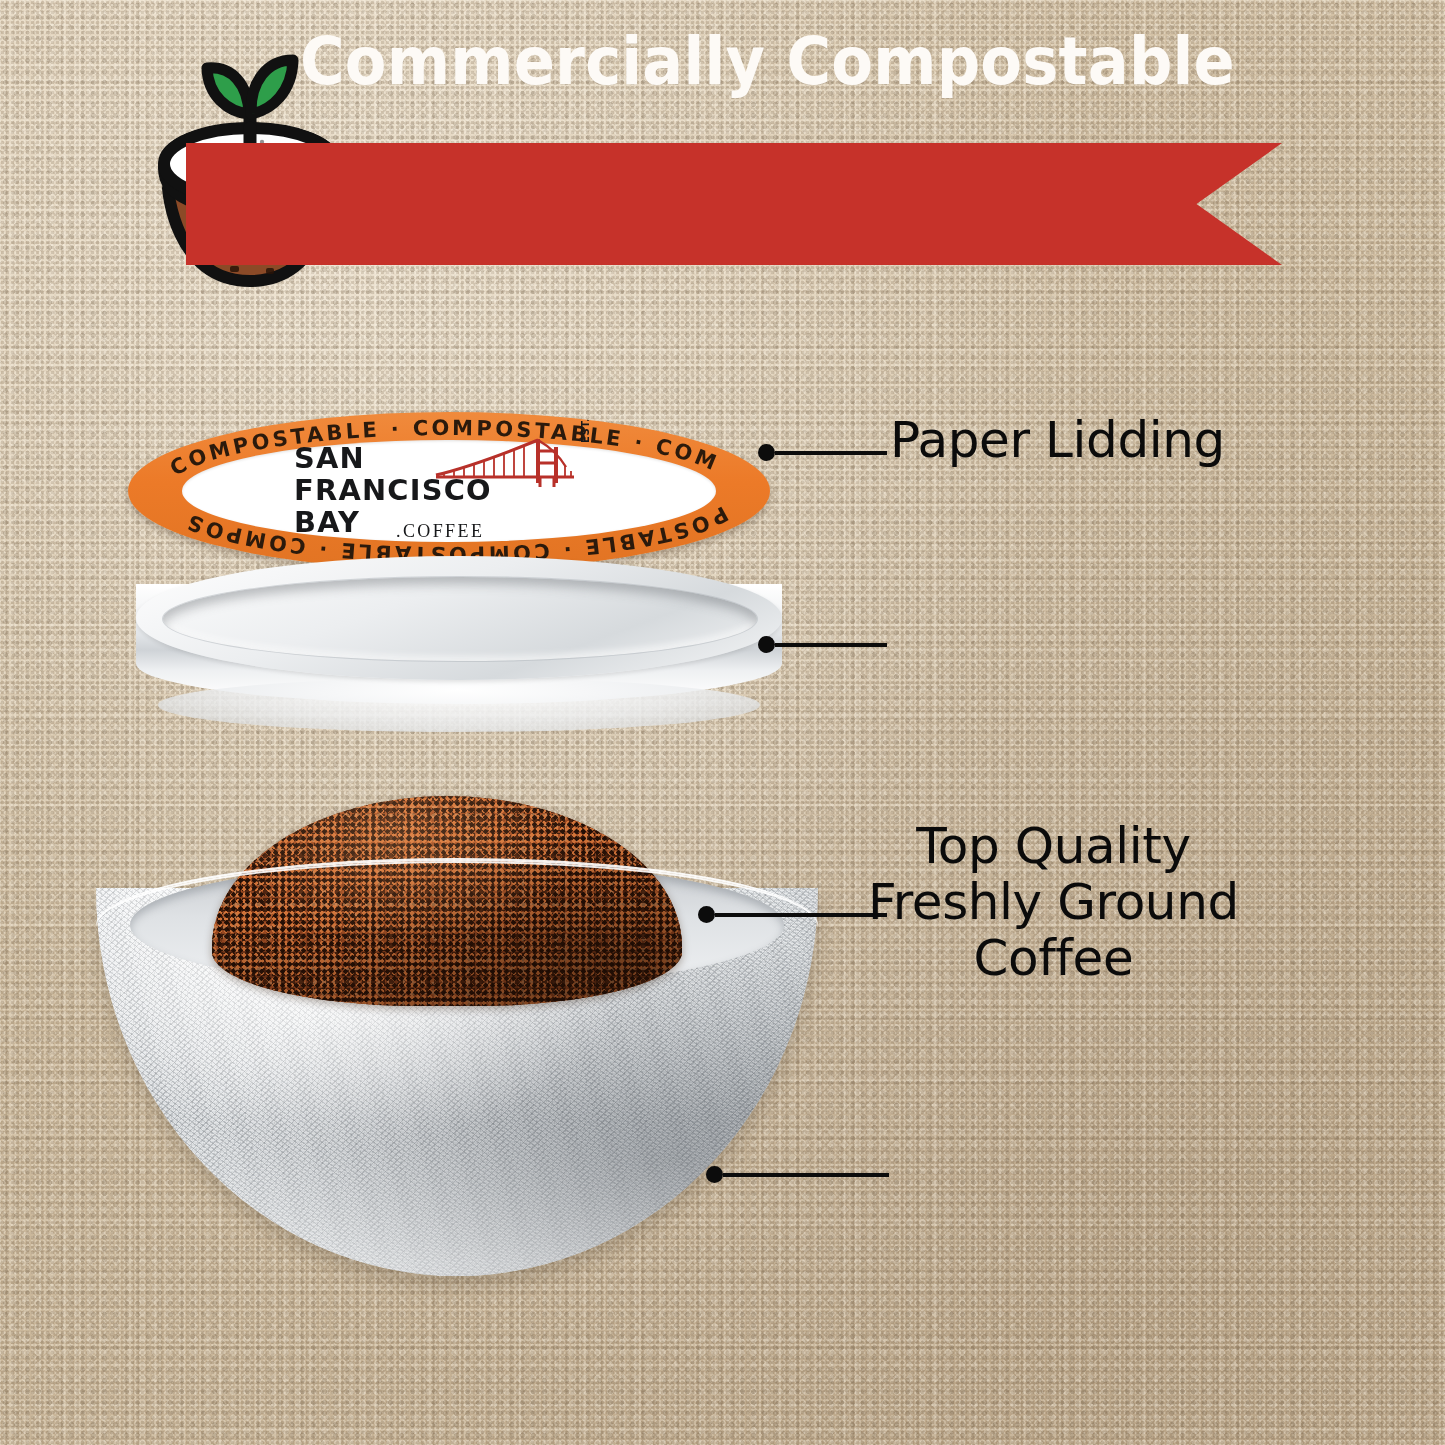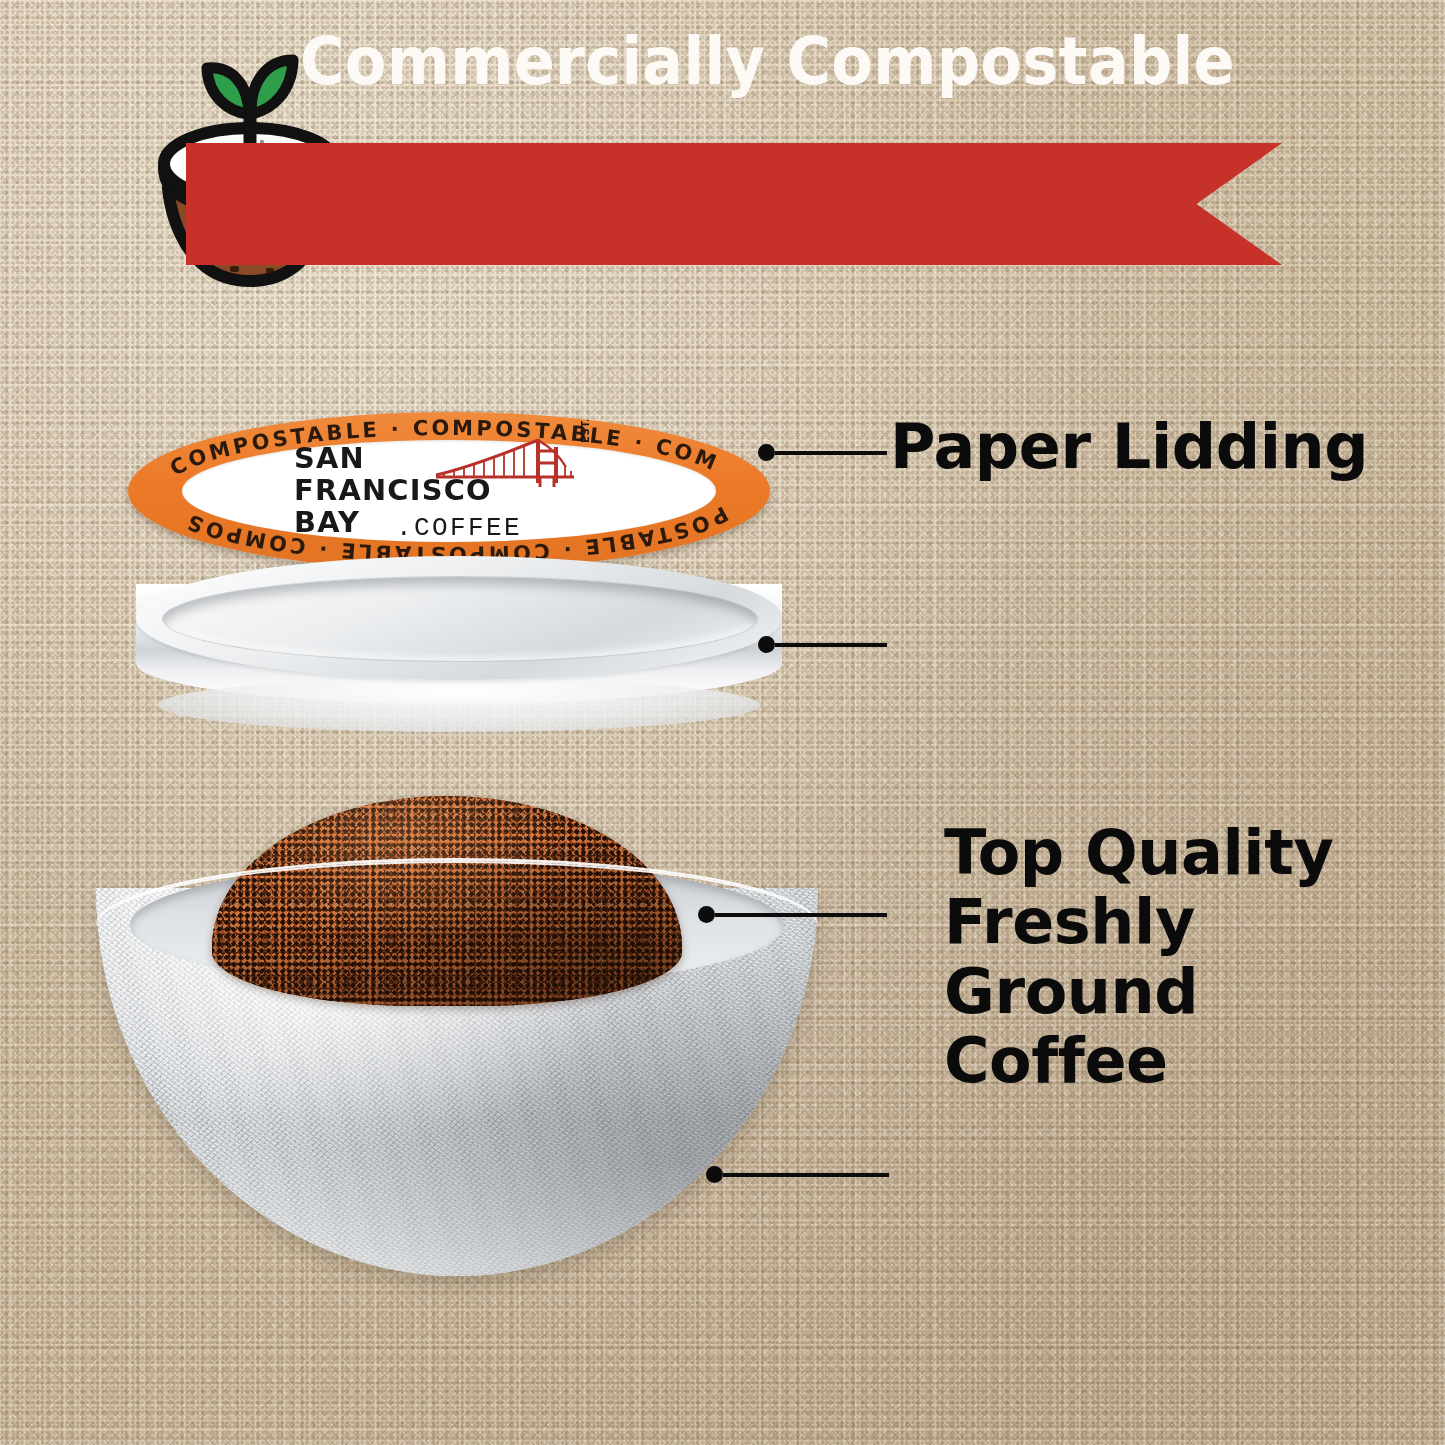--- a/index.html
+++ b/index.html
@@ -13,20 +13,21 @@
     width: 1445px;
     height: 1445px;
     overflow: hidden;
     font-family: "DejaVu Sans", "Liberation Sans", sans-serif;
     background-color: #cdb99f;
     background-image:
       radial-gradient(circle at 22% 18%, rgba(255,250,240,0.50) 0%, rgba(255,250,240,0) 48%),
       radial-gradient(circle at 78% 82%, rgba(150,125,95,0.30) 0%, rgba(150,125,95,0) 55%),
       radial-gradient(circle at 50% 50%, rgba(231,218,197,0.55) 0%, rgba(231,218,197,0) 70%),
       linear-gradient(160deg, #d9c8ae 0%, #cdbb9f 42%, #c4b093 100%);
+    text-align: center;
   }
   
   #grain {
     position: absolute;
     inset: 0;
     pointer-events: none;
     opacity: .55;
     background-image:
       radial-gradient(rgba(120,98,72,.40) 40%, transparent 41%),
       radial-gradient(rgba(255,250,238,.45) 40%, transparent 41%),
@@ -133,22 +134,22 @@
     font-weight: bold;
     font-family: "DejaVu Sans", "Liberation Sans", sans-serif;
     letter-spacing: 1.2px;
     line-height: 1;
     transform: scaleX(1.03);
     transform-origin: left center;
   }
   #sfb-san   { position:absolute; left:10px; top:8px;  font-size: 28px; }
   #sfb-fran  { position:absolute; left:10px; top:40px; font-size: 28px; }
   #sfb-bay   { position:absolute; left:10px; top:72px; font-size: 28px; }
-  #sfb-coffee{ position:absolute; left:112px; top:76px; font-size: 26px; letter-spacing: 2.4px;
-               color:#17181a; font-family:Liberation Mono, monospace; }
+  #sfb-coffee{ position:absolute; left:112px; top:84px; font-size: 18px; letter-spacing: 2.4px;
+               color:#17181a; font-family:Liberation Serif, serif; }
   #sfb-bridge{ position:absolute; left:150px; top:0px; width:150px; height:54px; }
   #sfb-est   { position:absolute; left:296px; top:6px; font-size: 10px; color:#17181a;
                font-weight:bold; letter-spacing:.6px;
                transform: rotate(-90deg); transform-origin: left top;
                white-space: nowrap; }
 
   
   #ring {
     position: absolute;
     left: 136px;
@@ -299,22 +300,22 @@
     flex: 0 0 auto;
   }
   .callout-line {
     height: 4px;
     background: #0c0c0c;
     flex: 0 0 auto;
   }
   .callout-label {
     position: absolute;
     color: #0b0b0b;
-    font-size: 62px;
-    font-weight: bold;
+    font-size: 50px;
+    font-weight: normal;
     line-height: 1.12;
     letter-spacing: -0.4px;
     font-family: "DejaVu Sans", "Liberation Sans", sans-serif;
     white-space: pre-line;
   }
 </style>
 </head>
 <body>
 
 <div id="stage">
@@ -457,21 +458,21 @@
 
   <div class="callout-marker" style="left:758px; top:636px;">
     <span class="callout-dot"></span>
     <span class="callout-line" style="width:112px;"></span>
   </div>
 
   <div class="callout-marker" style="left:698px; top:906px;">
     <span class="callout-dot"></span>
     <span class="callout-line" style="width:172px;"></span>
   </div>
-  <div class="callout-label" style="left:944px; top:818px;">Top Quality
+  <div class="callout-label" style="left:868px; top:818px;">Top Quality
 Freshly Ground
 Coffee</div>
 
   <div class="callout-marker" style="left:706px; top:1166px;">
     <span class="callout-dot"></span>
     <span class="callout-line" style="width:166px;"></span>
   </div>
 
 </div>
 

